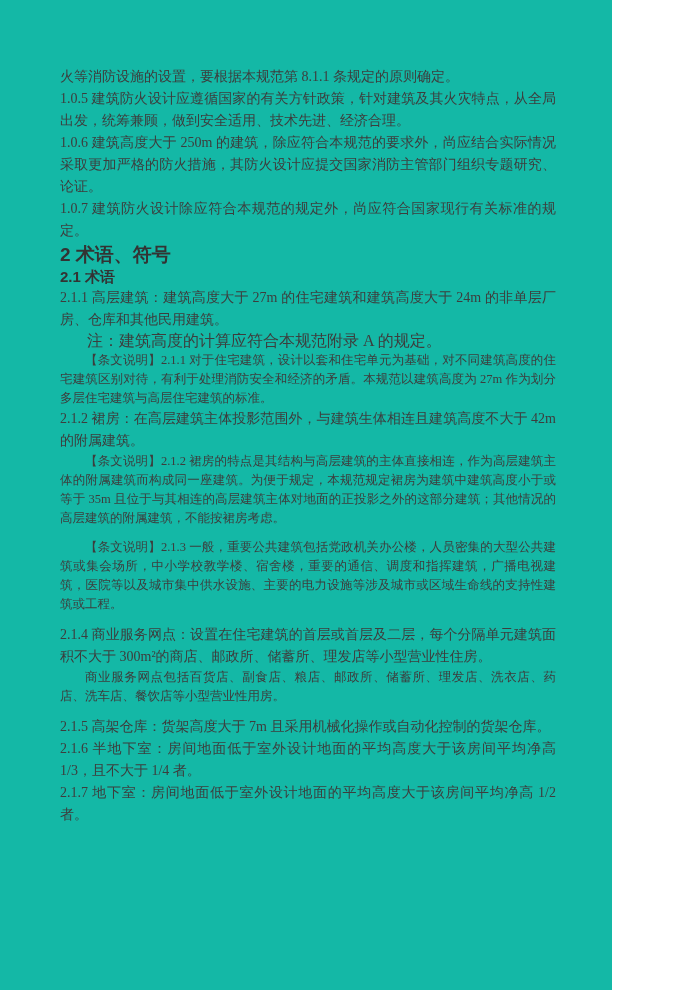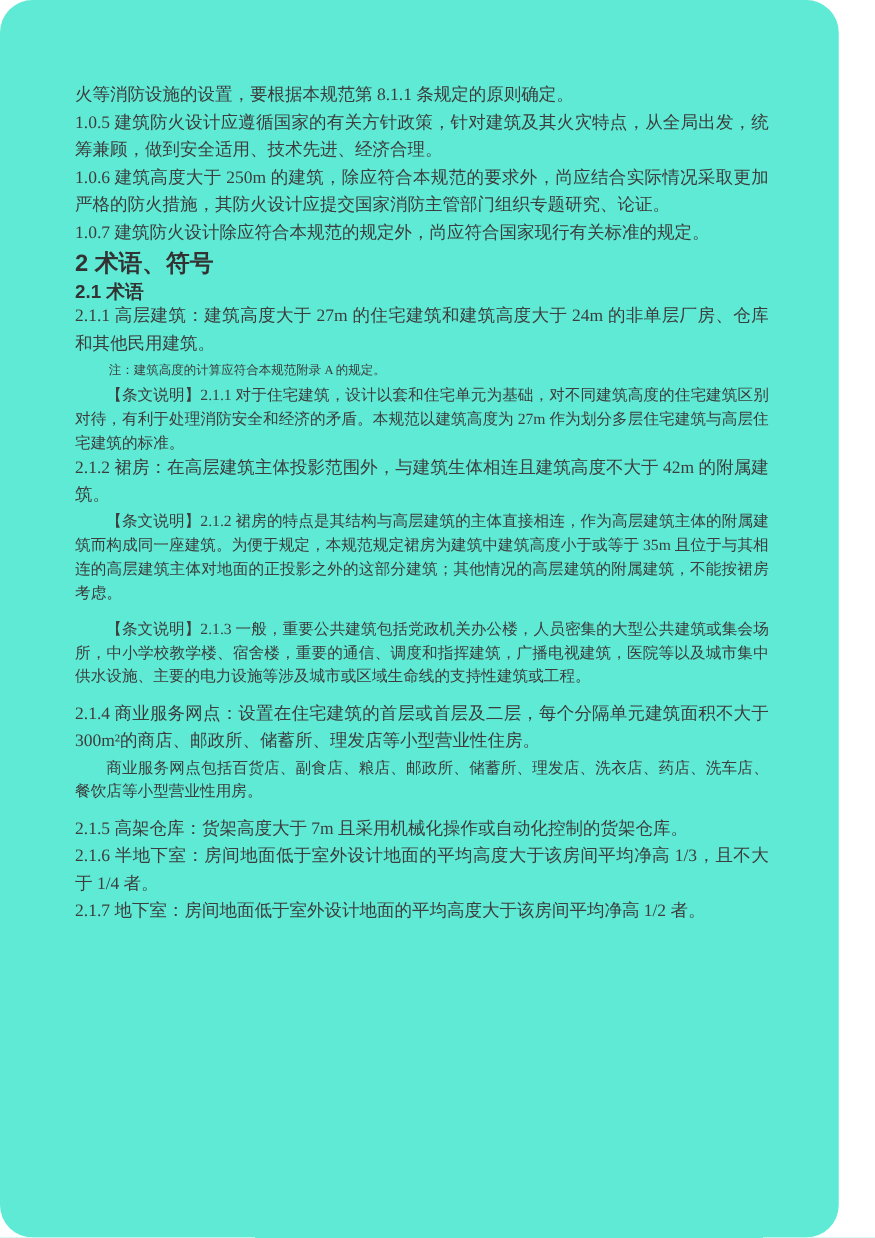--- a/index.html
+++ b/index.html
@@ -3,28 +3,27 @@
 <meta charset="utf-8">
 <style>
   html, body {
     margin: 0;
     padding: 0;
     background: #ffffff;
   }
   .page {
     position: relative;
     box-sizing: border-box;
-    width: 671px;
+    width: 612px;
     height: 990px;
-    background: #5eead4;
+    background: #14b8a6;
     padding: 66px 56px 30px 60px;
     overflow: hidden;
     font-family: "Liberation Serif", "DejaVu Serif", serif;
     color: #3d3d3d;
-    border-radius: 26px;
   }
   .page p {
     margin: 0;
     text-align: justify;
   }
   .body-par, .term-par {
     font-size: 14px;
     line-height: 22px;
     margin-bottom: 10px;
   }
@@ -38,21 +37,21 @@
   }
   .h2-par {
     font-family: "Liberation Sans", "DejaVu Sans", sans-serif;
     font-size: 15px;
     font-weight: bold;
     color: #333333;
     text-align: center;
     margin: 0 0 16px 0;
   }
   .note-par {
-    font-size: 10px;
+    font-size: 16px;
     line-height: 20px;
     padding-left: 27px;
     text-align: right;
     margin-bottom: 7px;
   }
   .commentary-par {
     font-size: 12.5px;
     line-height: 19px;
     text-indent: 2em;
     color: #3d3d3d;

